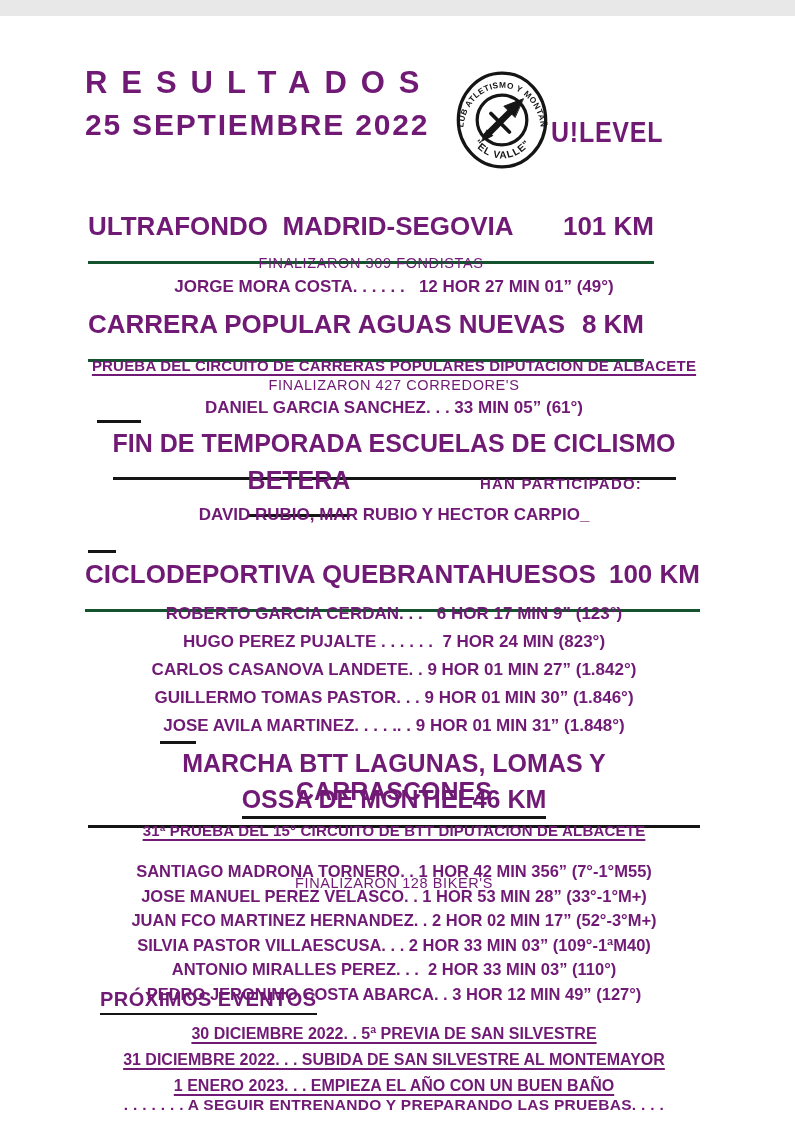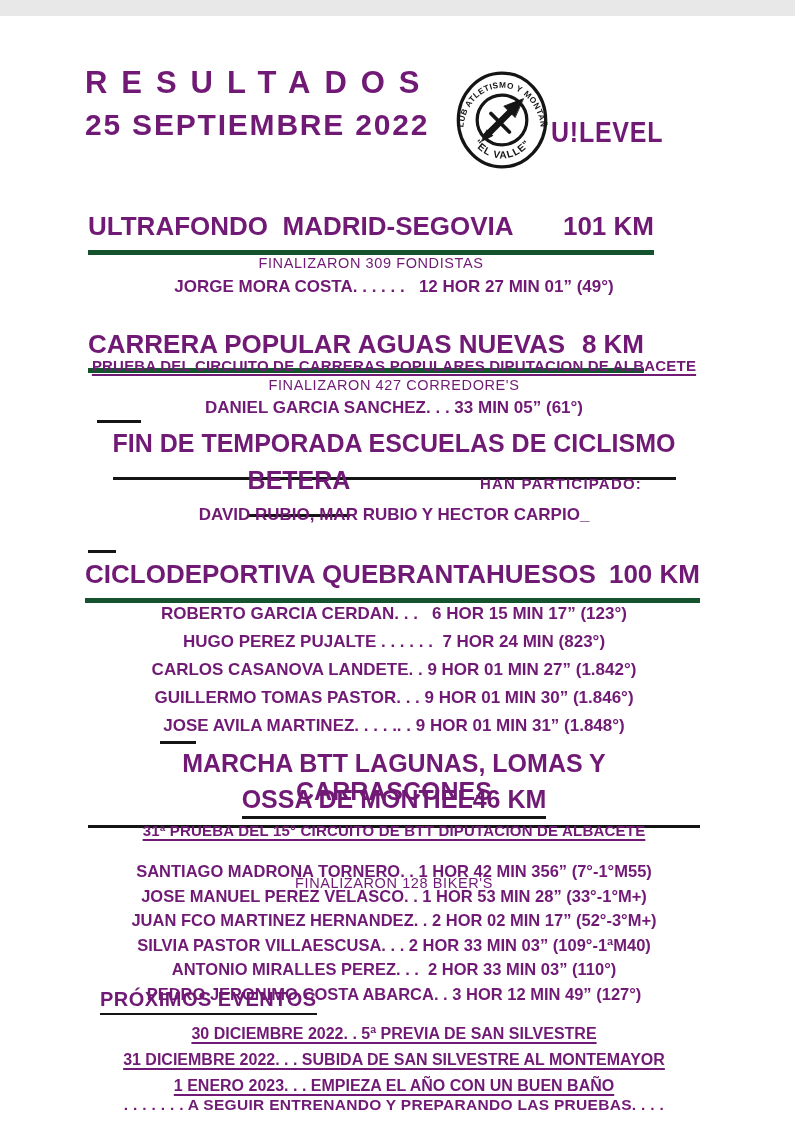--- a/index.html
+++ b/index.html
@@ -13,21 +13,21 @@
   .col{left:88px;width:612px;text-align:center;}
   .pre{white-space:pre;}
 
   
   .title1{font-size:31px;letter-spacing:0.45em;line-height:34px;}
   .title2{font-size:30px;letter-spacing:0.06em;line-height:34px;margin-top:8px;}
   .brand{font-size:25px;letter-spacing:0.03em;transform:scaleY(1.15);}
 
   
   .sec-head{display:flex;justify-content:space-between;align-items:flex-end;
-    border-bottom:5px solid #14532d;padding-bottom:10px;font-size:26px;line-height:28px;}
+    border-bottom:3px solid #14532d;padding-bottom:21px;font-size:26px;line-height:28px;}
   .u-big{display:inline-block;border-bottom:3px solid #151515;padding-bottom:20px;}
   .fs25{font-size:25px;line-height:28px;}
   .sub{font-size:15px;text-decoration:underline;text-decoration-thickness:1.5px;text-underline-offset:3px;letter-spacing:0.2px;}
   .fin{font-size:14.5px;font-weight:400;letter-spacing:0.6px;}
   .res{font-size:17px;line-height:28px;}
   .res-s{font-size:16.5px;line-height:24.5px;}
   .dash{background:#151515;height:3px;}
 
   .betera-row{position:relative;}
   .han-label{position:absolute;left:392px;top:9px;font-size:15px;letter-spacing:1.2px;}
@@ -76,21 +76,21 @@
 
   <div class="abs brand" style="top:102px;left:551px;">U!LEVEL</div>
 
   <div class="abs sec-head" style="top:196px;left:88px;width:566px;">
     <span class="pre">ULTRAFONDO  MADRID-SEGOVIA</span>
     <span>101 KM</span>
   </div>
   <div class="abs fin" style="top:239px;left:88px;width:566px;text-align:center;">FINALIZARON  309  FONDISTAS</div>
   <div class="abs col res pre" style="top:257px;">JORGE MORA COSTA. . . . . .   12 HOR 27 MIN 01” (49°)</div>
 
-  <div class="abs sec-head" style="top:314px;left:88px;width:556px;text-align:center;">
+  <div class="abs sec-head" style="top:294px;left:88px;width:556px;text-align:center;">
     <span class="pre">CARRERA POPULAR AGUAS NUEVAS</span>
     <span>8 KM</span>
   </div>
   <div class="abs col sub" style="top:341px;">PRUEBA DEL CIRCUITO DE CARRERAS POPULARES DIPUTACION DE ALBACETE</div>
   <div class="abs col fin" style="top:361px;">FINALIZARON  427 CORREDORE'S</div>
   <div class="abs col res pre" style="top:378px;">DANIEL GARCIA SANCHEZ. . . 33 MIN 05” (61°)</div>
 
   <div class="abs dash" style="top:404px;left:97px;width:44px;"></div>
   <div class="abs col" style="top:413px;">
     <span class="u-big fs25">FIN DE TEMPORADA ESCUELAS DE CICLISMO</span>
@@ -100,21 +100,21 @@
     <span class="han-label">HAN PARTICIPADO:</span>
   </div>
   <div class="abs col res" style="top:485px;">DAVID RUBIO, MAR RUBIO Y HECTOR CARPIO_</div>
 
   <div class="abs dash" style="top:534px;left:88px;width:28px;"></div>
   <div class="abs sec-head" style="top:544px;left:85px;width:615px;">
     <span class="pre">CICLODEPORTIVA QUEBRANTAHUESOS</span>
     <span>100 KM</span>
   </div>
   <div class="abs col" style="top:584px;">
-    <div class="res pre">ROBERTO GARCIA CERDAN. . .   6 HOR 15 MIN 17” (123°)</div>
+    <div class="res pre">ROBERTO GARCIA CERDAN. . .   6 HOR 17 MIN 9” (123°)</div>
     <div class="res pre">HUGO PEREZ PUJALTE . . . . . .  7 HOR 24 MIN (823°)</div>
     <div class="res pre">CARLOS CASANOVA LANDETE. . 9 HOR 01 MIN 27” (1.842°)</div>
     <div class="res pre">GUILLERMO TOMAS PASTOR. . . 9 HOR 01 MIN 30” (1.846°)</div>
     <div class="res pre">JOSE AVILA MARTINEZ. . . . .. . 9 HOR 01 MIN 31” (1.848°)</div>
   </div>
 
   <div class="abs dash" style="top:725px;left:160px;width:36px;"></div>
   <div class="abs col" style="top:733px;">
     <span class="u-big fs25">MARCHA BTT LAGUNAS, LOMAS Y CARRASCONES</span>
   </div>

